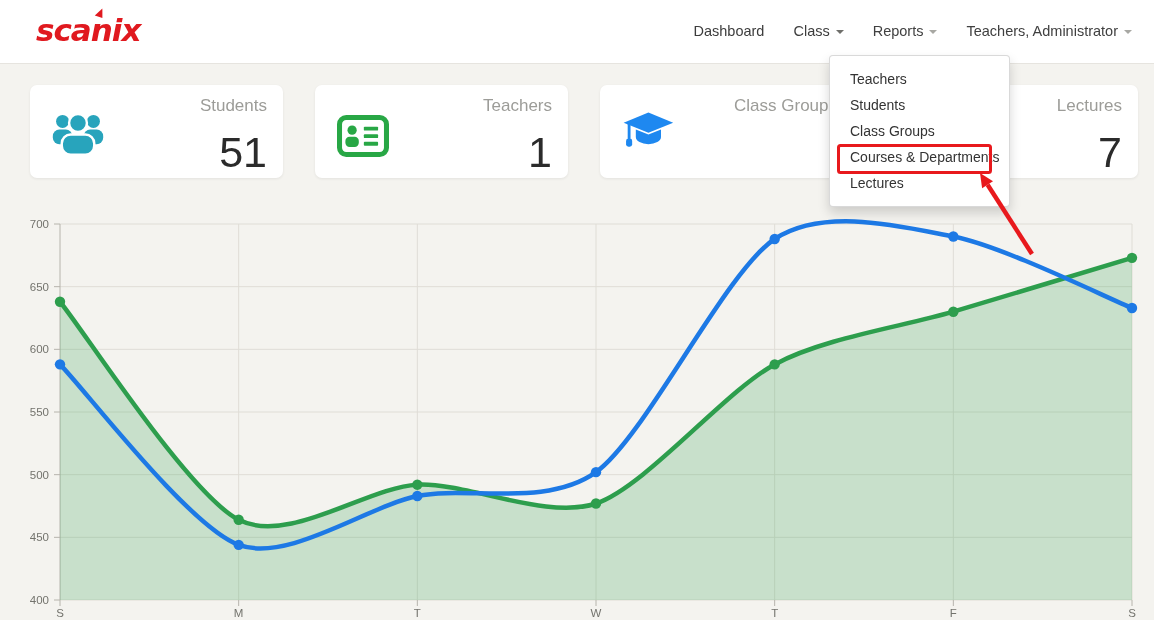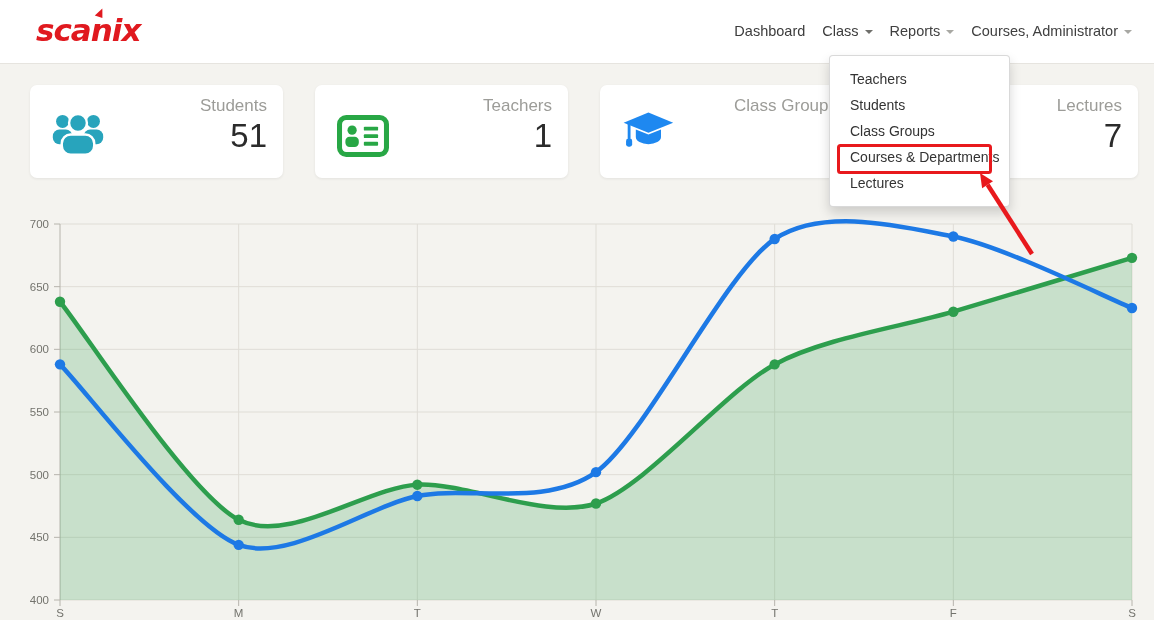--- a/index.html
+++ b/index.html
@@ -24,21 +24,21 @@
   }
   .logo-accent {
     position:absolute; left:96px; top:8px;
     width:0; height:0;
     border-left:5px solid transparent; border-right:3px solid transparent;
     border-bottom:9px solid #e0191f;
     transform:rotate(18deg);
   }
   .nav-links {
     position:absolute; right:22px; top:0; height:62px;
-    display:flex; align-items:center; gap:17px;
+    display:flex; align-items:center; gap:29px;
     font-size:14.5px;
   }
   .nav-link { color:#3c3c3c; cursor:pointer; white-space:nowrap; }
   .nav-link.muted { color:#404040; }
   .caret {
     display:inline-block; margin-left:6px; vertical-align:middle;
     width:0; height:0;
     border-left:4px solid transparent; border-right:4px solid transparent;
     border-top:4px solid #6f6f6b;
   }
@@ -50,21 +50,21 @@
     display:flex; gap:32px; z-index:1;
   }
   .card {
     position:relative; width:253px; height:93px;
     background:#ffffff; border-radius:7px;
     box-shadow:0 1px 3px rgba(0,0,0,0.07);
   }
   .card-icon { position:absolute; left:22px; top:22px; width:52px; height:50px; }
   .card-text { position:absolute; right:16px; top:11px; text-align:right; }
   .card-label { font-size:17px; color:#9c9c98; }
-  .card-value { font-size:33px; color:#2b2b2b; margin-top:2px; line-height:1.1; }
+  .card-value { font-size:43px; color:#2b2b2b; margin-top:13px; line-height:1.1; }
 
   
   .dropdown {
     position:absolute; left:829px; top:55px; width:181px;
     background:#ffffff; border:1px solid rgba(0,0,0,0.15);
     border-radius:4px; box-shadow:0 6px 12px rgba(0,0,0,0.16);
     padding:10px 0; z-index:30;
   }
   .dropdown-item {
     height:26px; line-height:26px; padding-left:20px;
@@ -91,21 +91,21 @@
     <span class="nav-link">
       <span>Dashboard</span>
     </span>
     <span class="nav-link">
       <span>Class</span><span class="caret"></span>
     </span>
     <span class="nav-link muted">
       <span>Reports</span><span class="caret"></span>
     </span>
     <span class="nav-link muted">
-      <span>Courses, Administrator</span><span class="caret"></span>
+      <span>Teachers, Administrator</span><span class="caret"></span>
     </span>
   </div>
 </div>
 
 <div class="cards-row">
 
   <div class="card">
     <svg class="card-icon" viewBox="0 0 64 56">
       <g fill="#28a4bc">
         <circle cx="13" cy="15" r="8"></circle>

